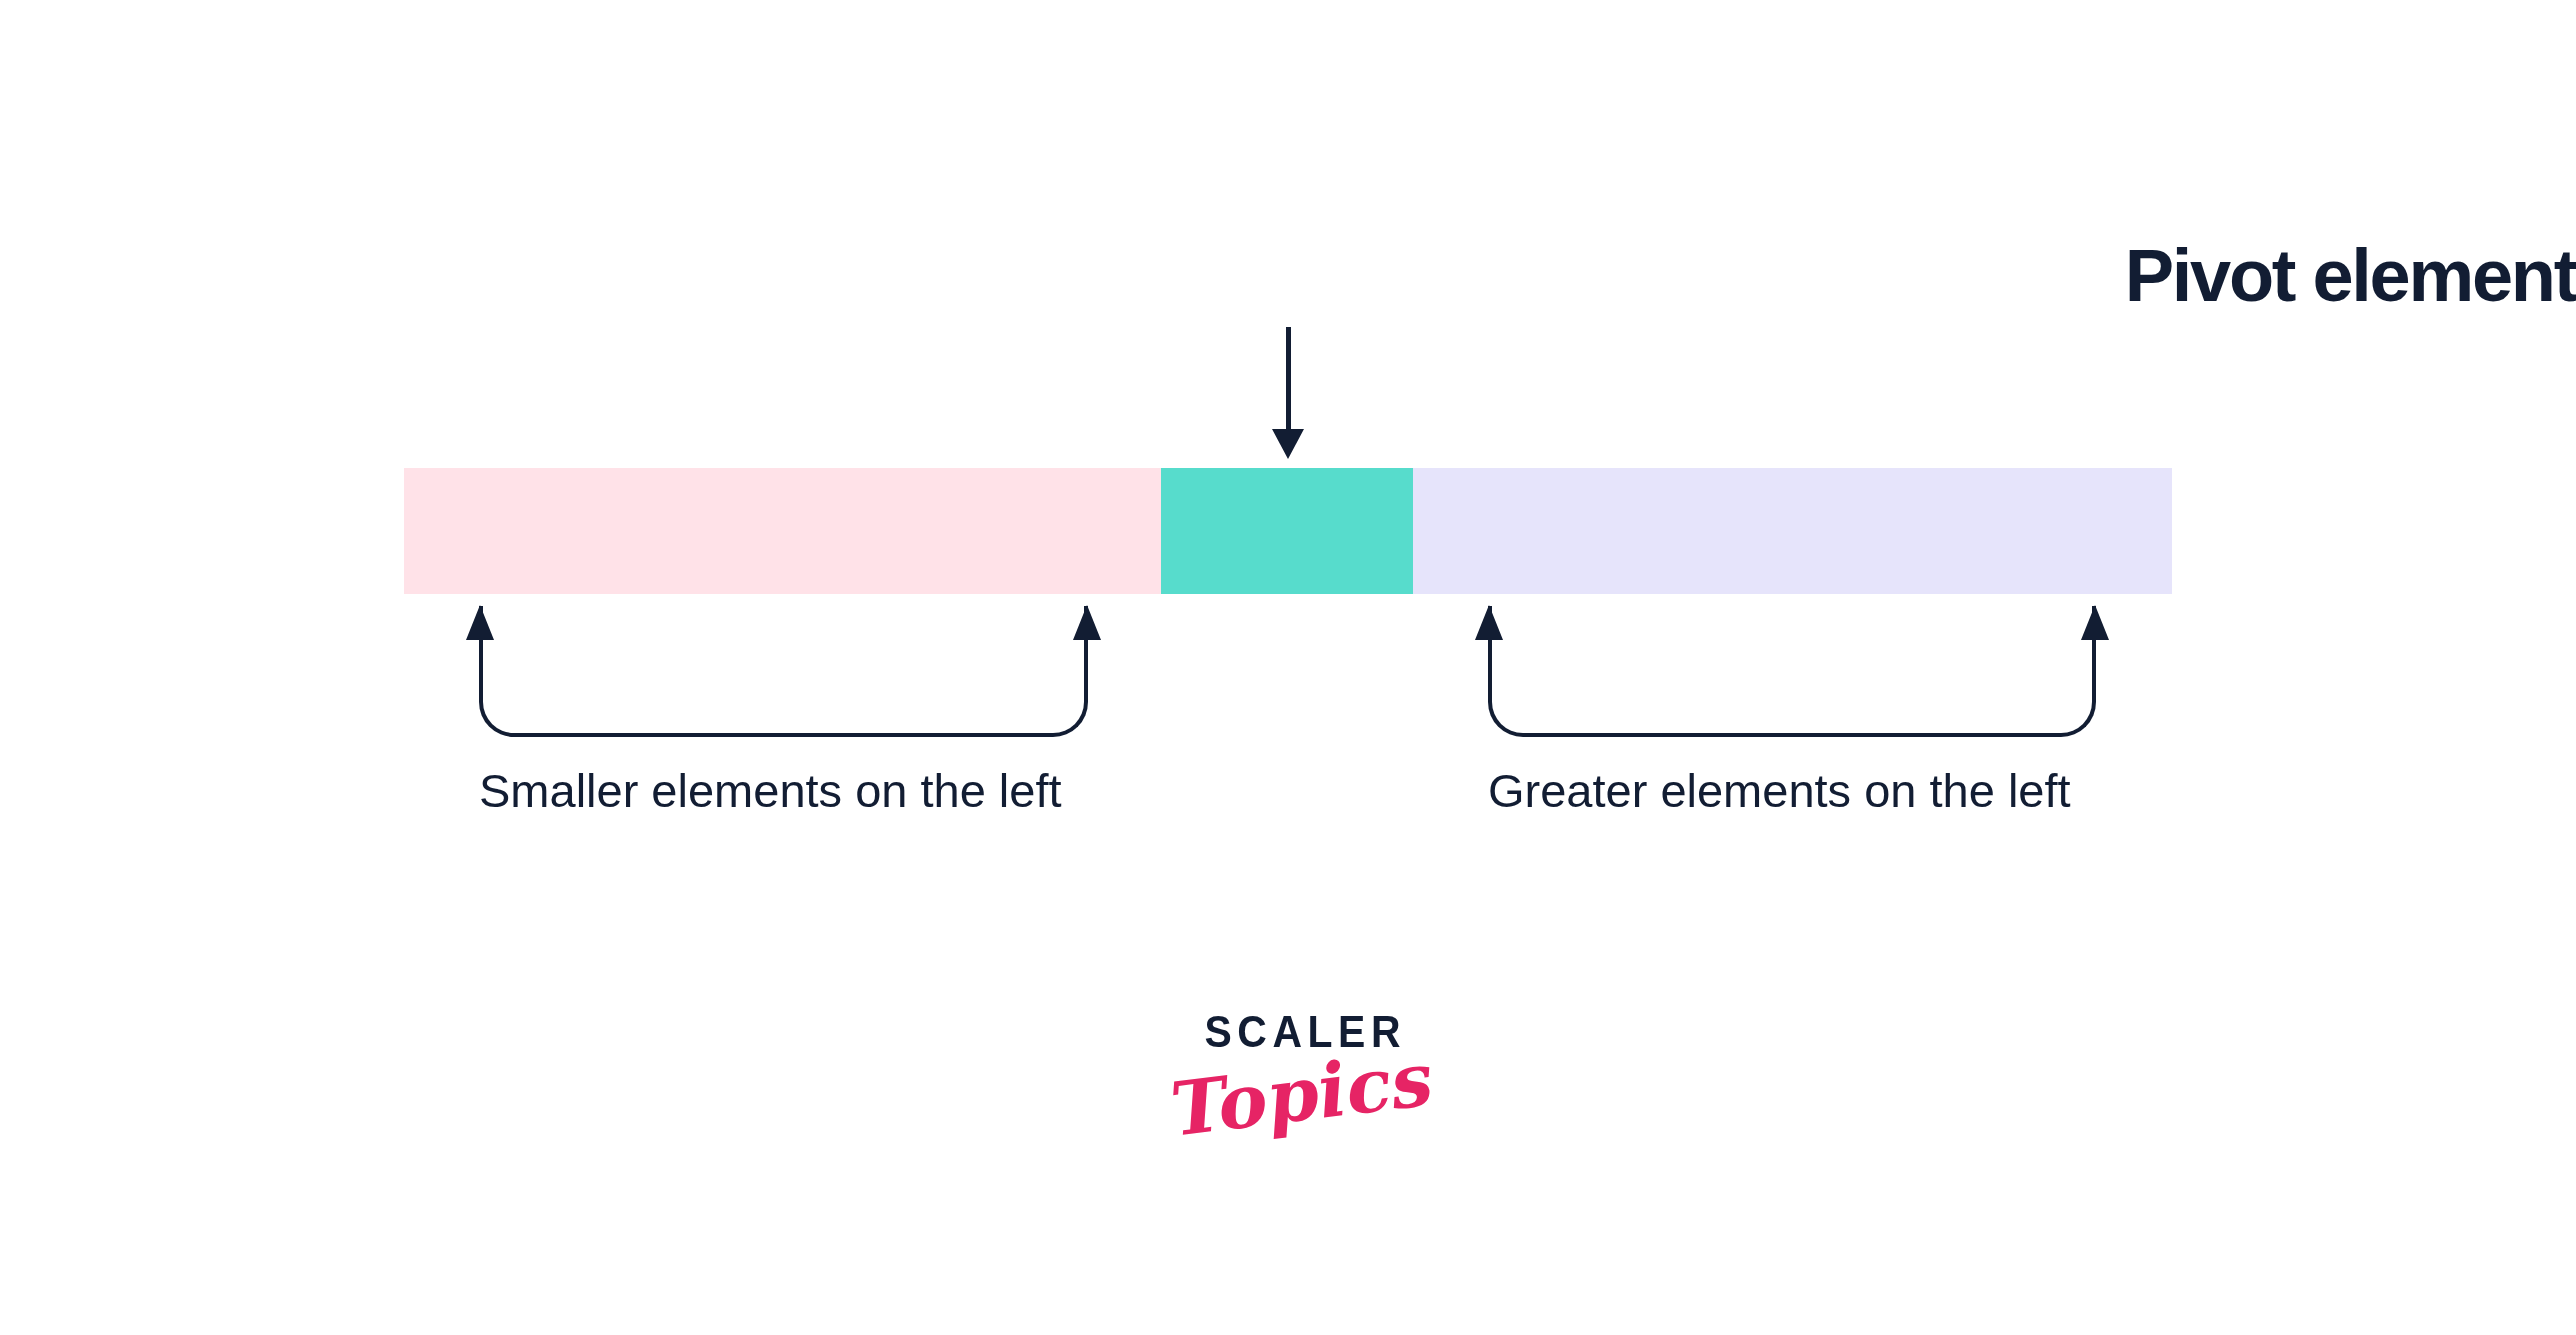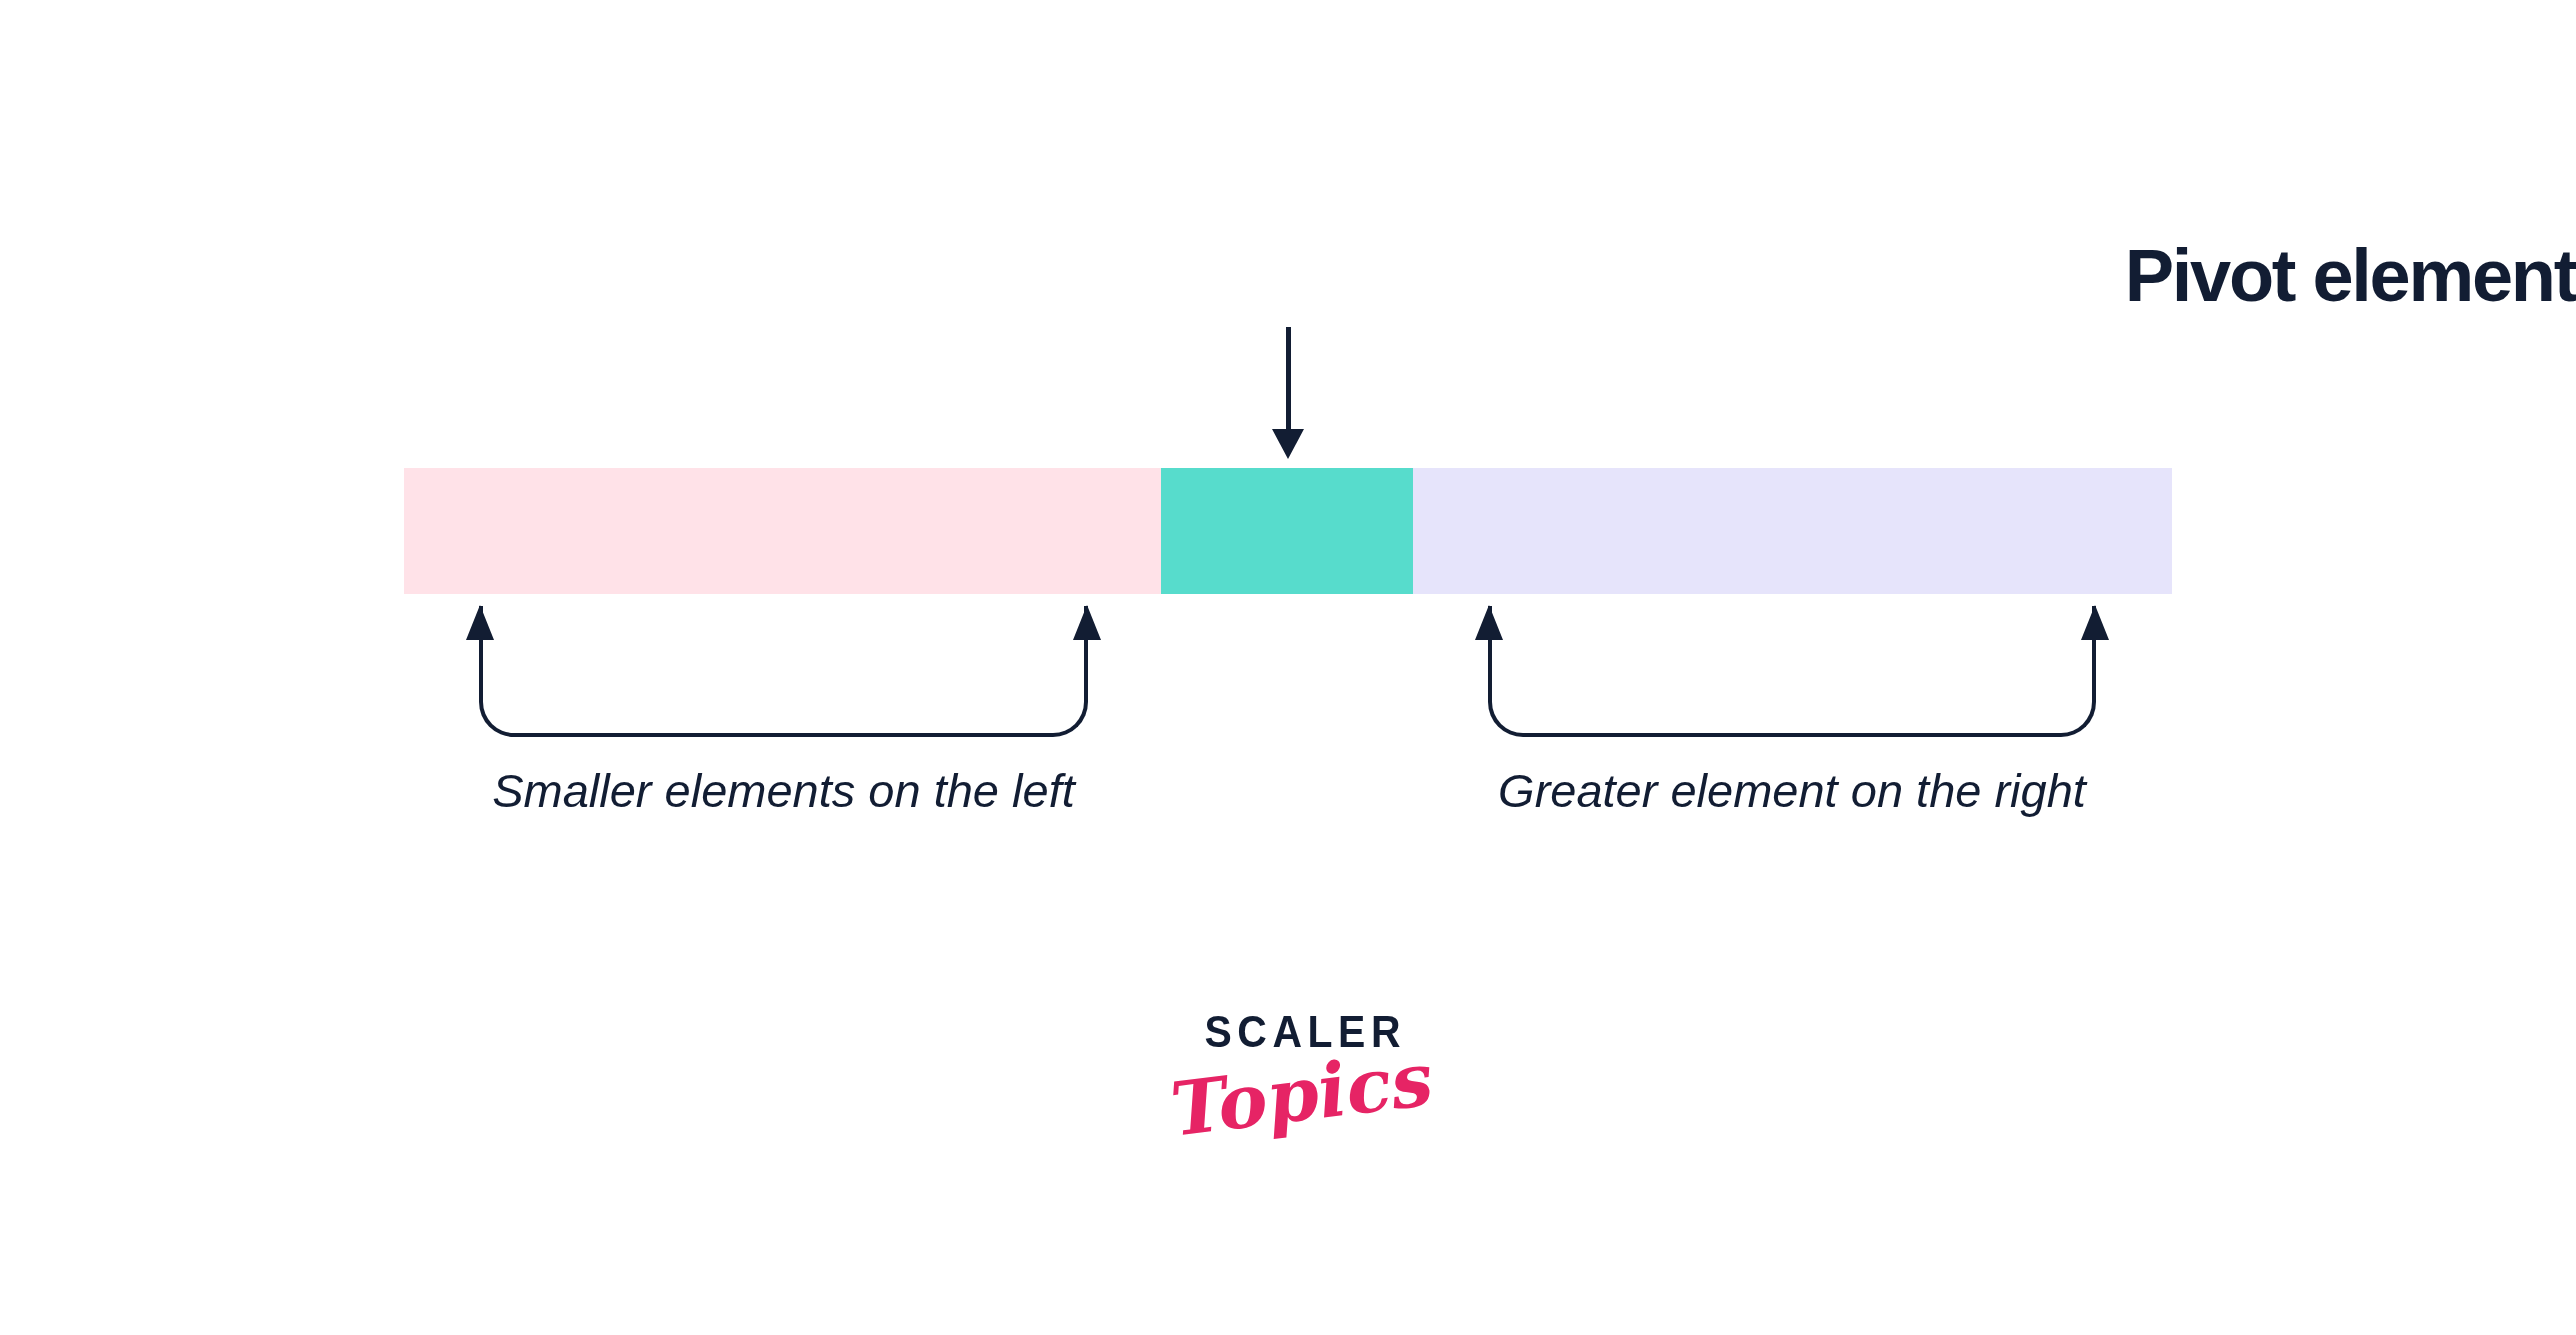--- a/index.html
+++ b/index.html
@@ -83,22 +83,21 @@
   .bracket-arrow.at-left  { left: -16.7px; }
   .bracket-arrow.at-right { right: -16.7px; }
 
   
   .range-label {
     position: absolute;
     top: 763px;
     font-size: 47px;
     line-height: 56px;
     color: var(--navy, #121D33);
-    text-align: center;
-    font-style: italic;
+    text-align: left;
   }
   .range-label-left  { left: 479px;  width: 609px; }
   .range-label-right { left: 1488px; width: 608px; }
 
   
   .logo {
     position: absolute;
     top: 1007px;
     left: 14px;
     width: 100%;
@@ -146,21 +145,21 @@
     <div class="bracket-arrow at-right"></div>
   </div>
 
   <div class="bracket bracket-right">
     <div class="bracket-arrow at-left"></div>
     <div class="bracket-arrow at-right"></div>
   </div>
 
   <div class="range-label range-label-left">Smaller elements on the left</div>
 
-  <div class="range-label range-label-right">Greater element on the right</div>
+  <div class="range-label range-label-right">Greater elements on the left</div>
 
   <div class="logo">
     <span class="logo-brand">SCALER</span>
     <span class="logo-sub">Topics</span>
   </div>
 
 </div>
 
 
 </body></html>

